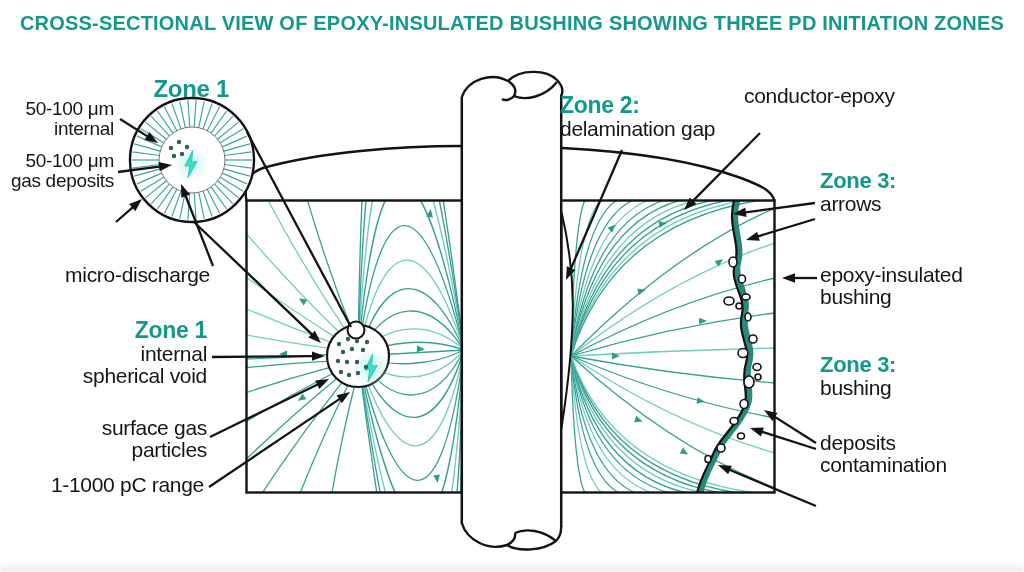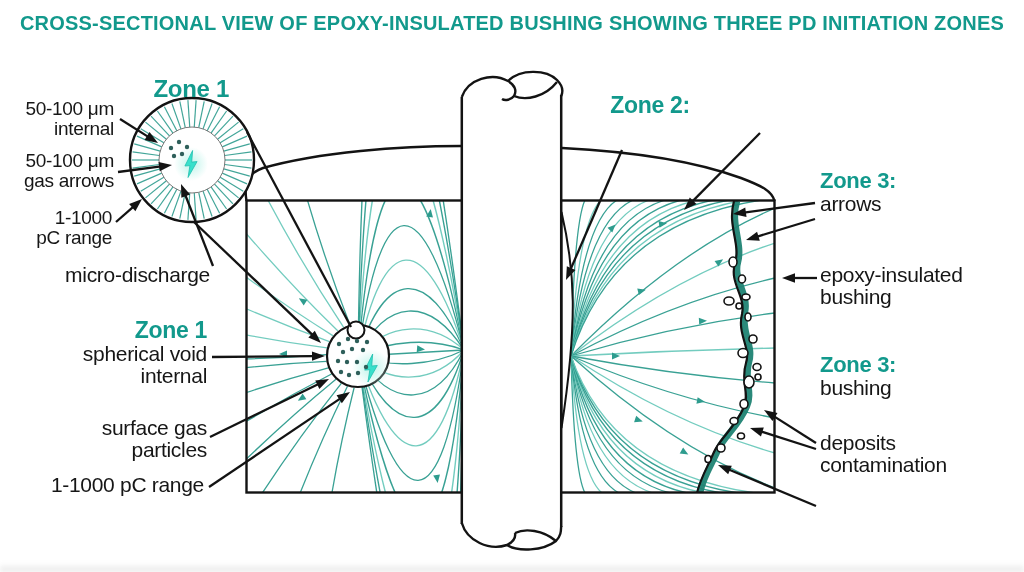--- a/index.html
+++ b/index.html
@@ -4,21 +4,21 @@
 <style>
   html,body{margin:0;padding:0;background:#ffffff;}
   .stage{position:relative;width:1024px;height:572px;background:#fff;overflow:hidden;
          font-family:"Liberation Sans",sans-serif;}
   .title{position:absolute;left:0;right:0;top:12px;text-align:center;
          font-size:20px;font-weight:700;color:#12998C;letter-spacing:.2px;}
   .lbl{position:absolute;color:#161616;line-height:1.07;letter-spacing:-.3px;
        white-space:nowrap;font-size:21px;}
   .lbl.small{font-size:19px;}
   .lbl.right{text-align:right;}
-  .lbl.center{text-align:center;}
+  .lbl.center{text-align:left;}
   .hd{color:#12998C;font-weight:700;font-size:23px;}
   svg{position:absolute;left:0;top:0;}
   .artifact-strip{position:absolute;left:0;right:0;bottom:0;height:9px;
        background:linear-gradient(to bottom,rgba(120,120,120,0),rgba(120,120,120,.18));
        filter:blur(2px);}
 </style>
 </head>
 <body>
 
 <div class="stage">
@@ -265,48 +265,46 @@
 
   <div class="lbl right hd" style="right:795px;top:76px;font-size:24px">Zone 1</div>
 
   <div class="lbl small right" style="right:910px;top:99px">
     <div>50-100 μm</div>
     <div>internal</div>
   </div>
 
   <div class="lbl small right" style="right:910px;top:151px">
     <div>50-100 μm</div>
-    <div>gas arrows</div>
-  </div>
-
-  <div class="lbl small right" style="right:912px;top:208px">
-    <div>1-1000</div>
-    <div>pC range</div>
-  </div>
+    <div>gas deposits</div>
+  </div>
+
 
   <div class="lbl right" style="right:814px;top:264px">micro-discharge</div>
 
   <div class="lbl right" style="right:817px;top:318px">
     <div class="hd">Zone 1</div>
+    <div>internal</div>
     <div>spherical void</div>
-    <div>internal</div>
   </div>
 
   <div class="lbl right" style="right:817px;top:417px">
     <div>surface gas</div>
     <div>particles</div>
   </div>
 
   <div class="lbl right" style="right:820px;top:474px">1-1000 pC range</div>
 
   <div class="lbl center" style="left:560px;top:93px;width:180px">
     <div class="hd">Zone 2:</div>
+    <div>delamination gap</div>
   </div>
 
   <div class="lbl" style="left:744px;top:85px">
+    <div>conductor-epoxy</div>
   </div>
 
   <div class="lbl" style="left:820px;top:169px">
     <div class="hd" style="font-size:22px">Zone 3:</div>
     <div>arrows</div>
   </div>
 
   <div class="lbl" style="left:820px;top:264px">
     <div>epoxy-insulated</div>
     <div>bushing</div>

